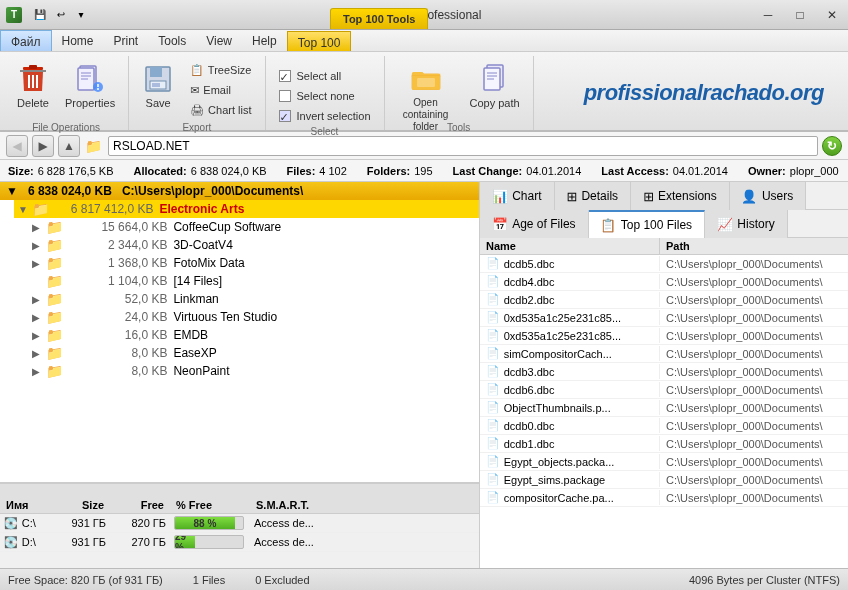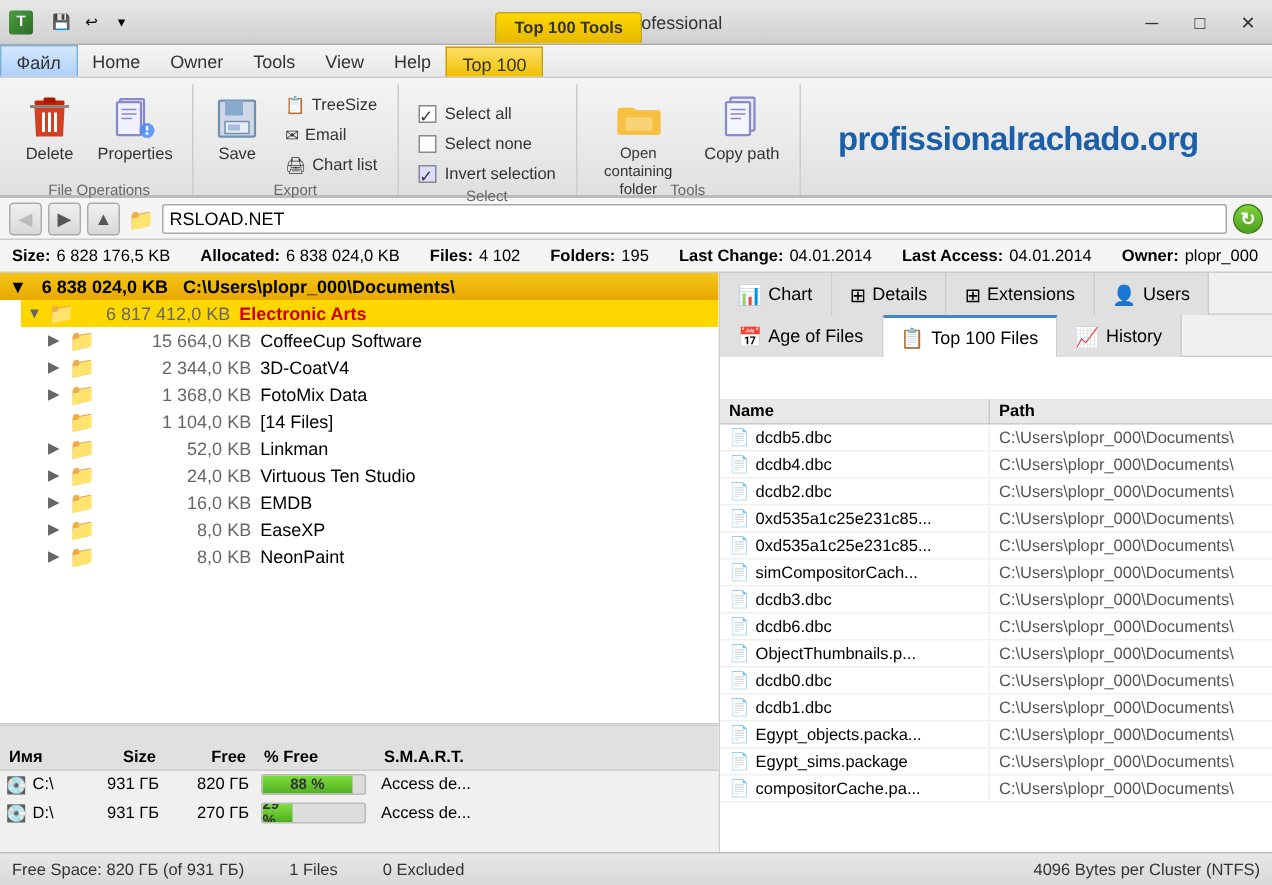--- a/index.html
+++ b/index.html
@@ -393,21 +393,20 @@
       flex: 1;
       overflow-y: auto;
       background: white;
     }
     #file-list-header {
       display: flex;
       background: #e8e8e8;
       border-bottom: 1px solid #ccc;
       position: sticky;
       top: 0;
-      margin-top: 28px;
     }
     .fl-col-name { width: 180px; padding: 2px 6px; font-size: 11px; font-weight: bold; border-right: 1px solid #ccc; }
     .fl-col-path { flex: 1; padding: 2px 6px; font-size: 11px; font-weight: bold; }
     .file-row {
       display: flex;
       align-items: center;
       padding: 1px 0;
       border-bottom: 1px solid #f0f0f0;
       cursor: pointer;
       font-size: 11px;
@@ -439,23 +438,24 @@
 
     
     ::-webkit-scrollbar { width: 12px; height: 12px; }
     ::-webkit-scrollbar-track { background: #f0f0f0; }
     ::-webkit-scrollbar-thumb { background: #b0b0b0; border-radius: 2px; }
 
     
     #logo-area {
       display: flex;
       align-items: center;
-      justify-content: center;
+      justify-content: flex-end;
       flex: 1;
       padding-right: 20px;
+      font-style: italic;
     }
     #logo-text {
       font-size: 22px;
       font-weight: bold;
       color: #1a5fa8;
       letter-spacing: -0.5px;
     }
 
     .checkbox-icon {
       display: inline-block;
@@ -484,21 +484,21 @@
   <div id="window-controls">
     <button class="win-btn">─</button>
     <button class="win-btn">□</button>
     <button class="win-btn close">✕</button>
   </div>
 </div>
 
 <div id="menu-bar">
   <div class="menu-item active">Файл</div>
   <div class="menu-item">Home</div>
-  <div class="menu-item">Owner</div>
+  <div class="menu-item">Print</div>
   <div class="menu-item">Tools</div>
   <div class="menu-item">View</div>
   <div class="menu-item">Help</div>
   <div class="menu-item menu-top100">Top 100</div>
 </div>
 
 <div id="ribbon">
 
   <div class="ribbon-group">
     <div class="ribbon-buttons-row">

